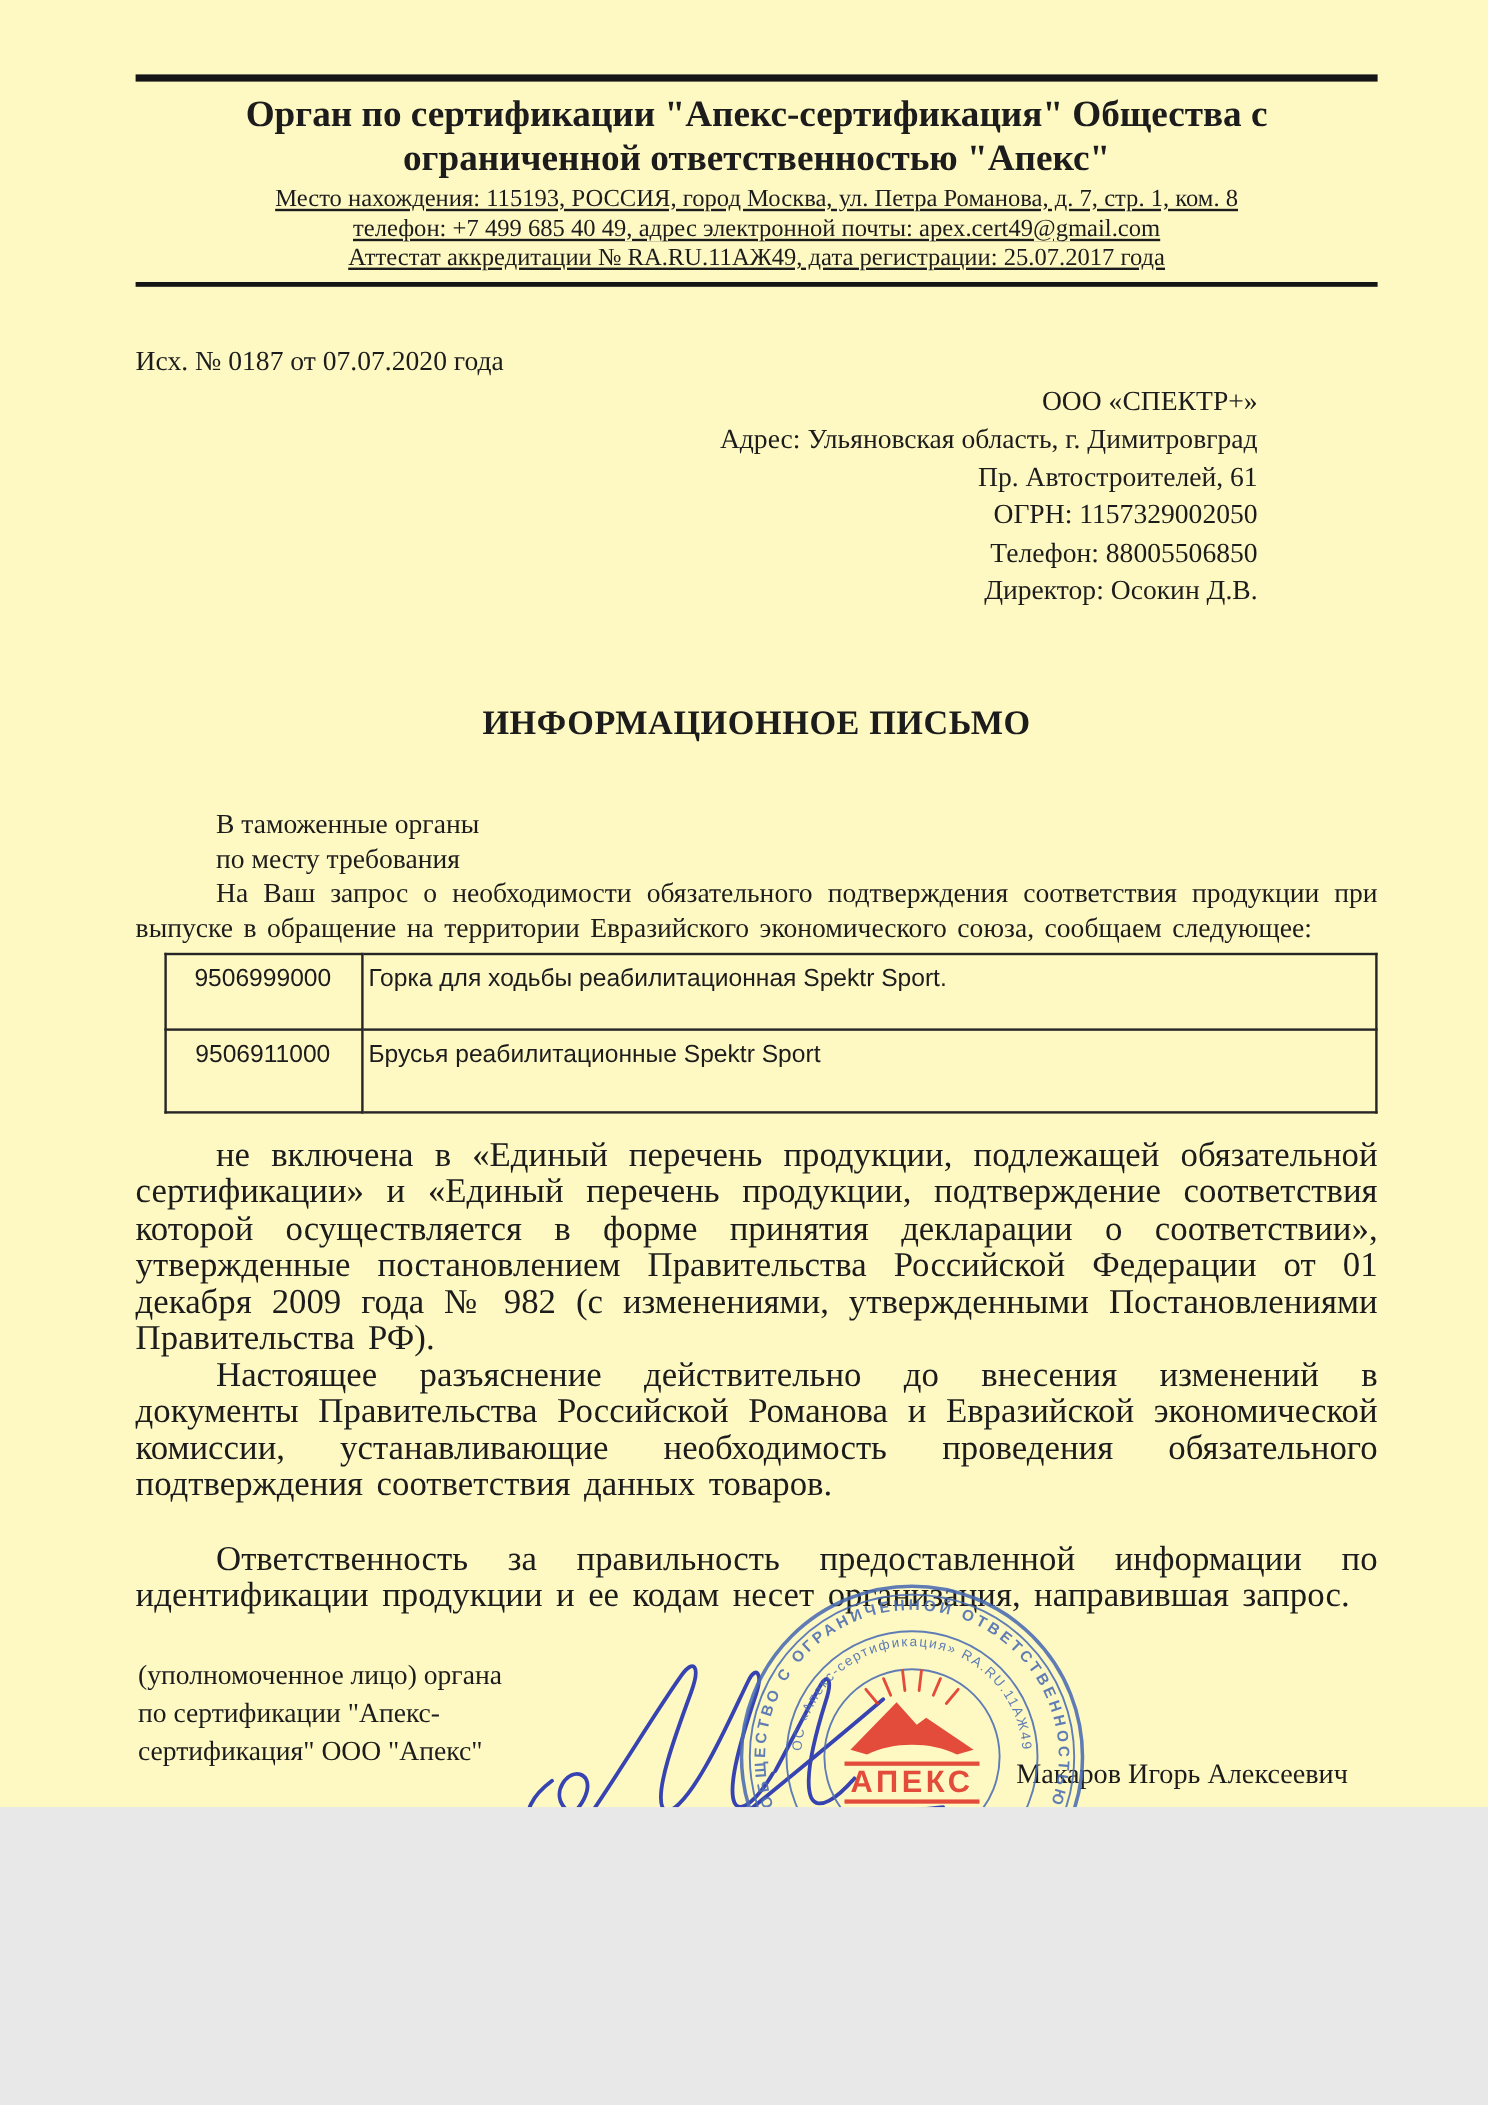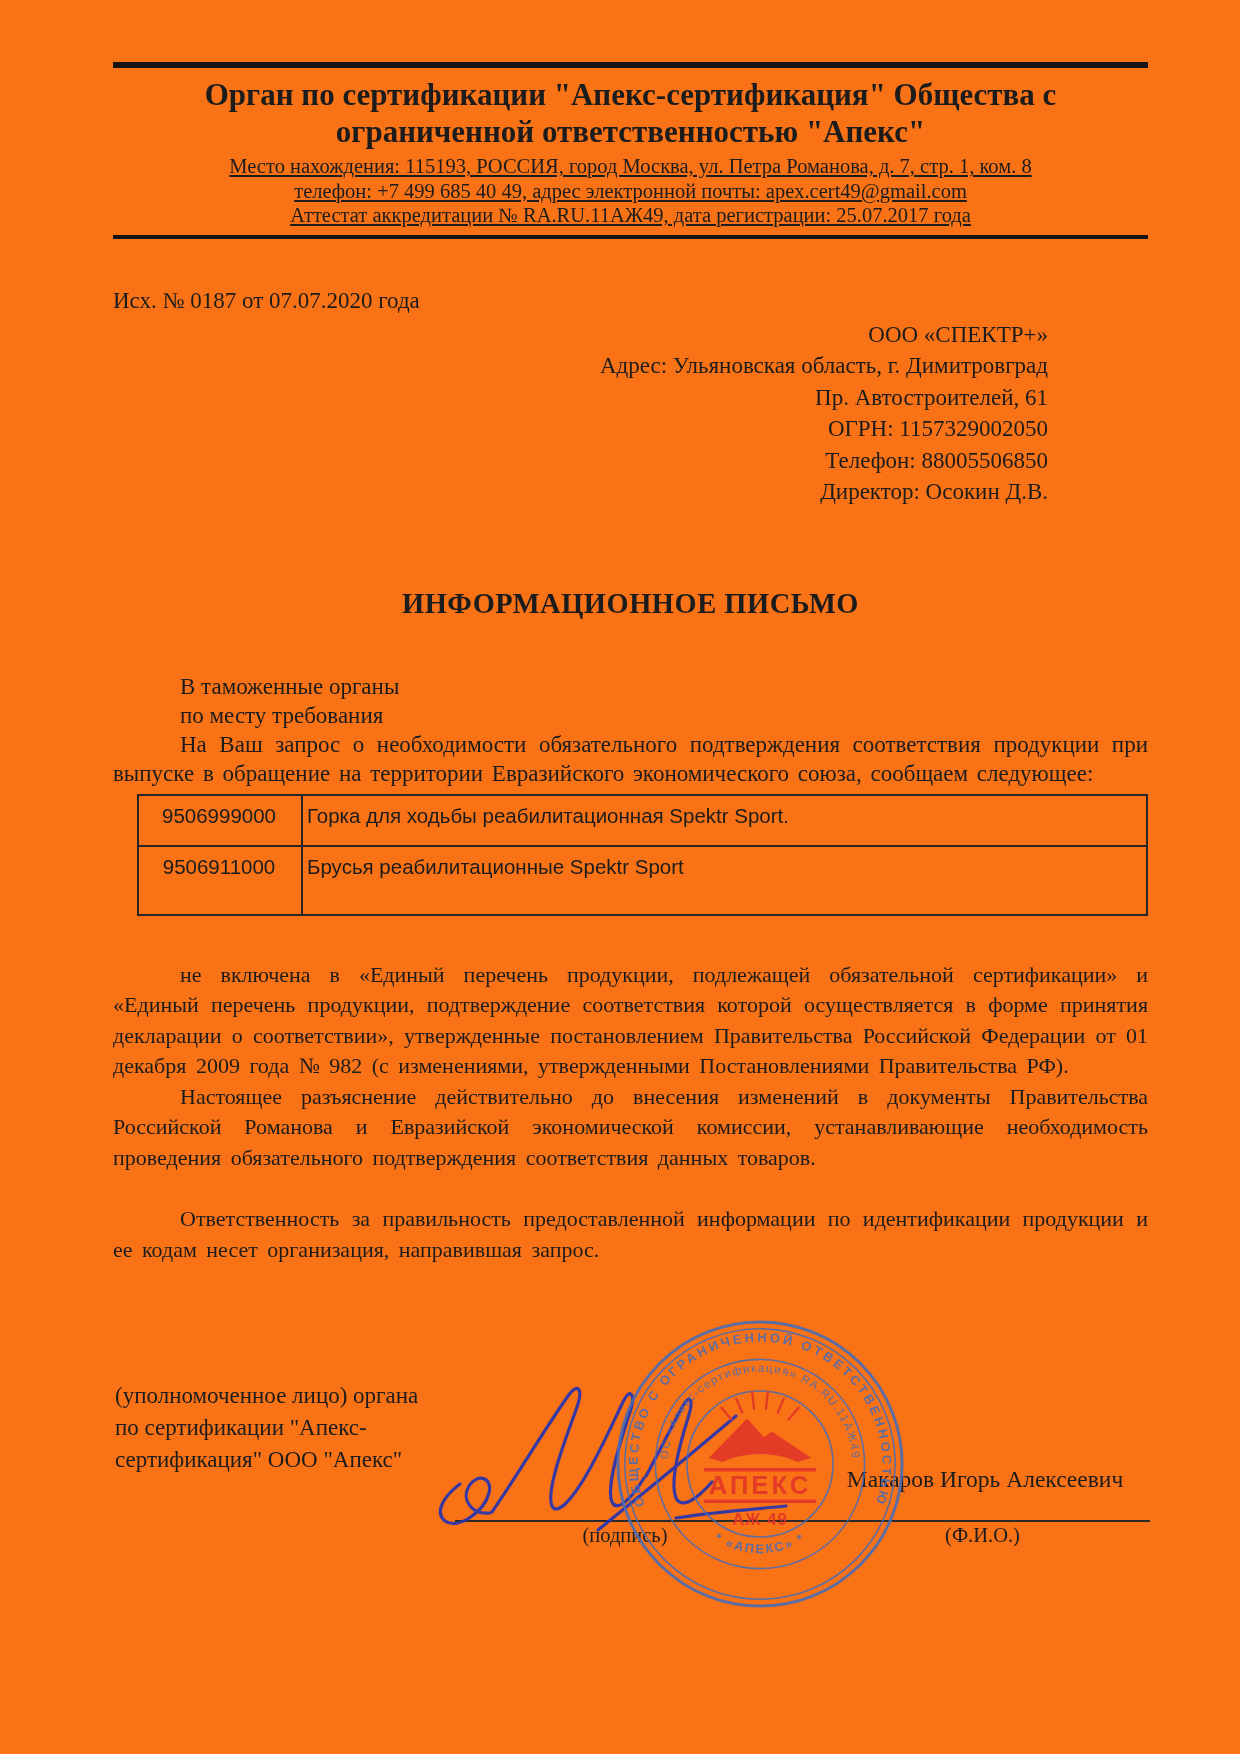--- a/index.html
+++ b/index.html
@@ -1,20 +1,20 @@
 <!DOCTYPE html>
 <html lang="ru"><head>
 <meta charset="utf-8">
 <style>
   html,body{margin:0;padding:0;background:#e8e8e8;}
   .page{
     position:relative;
-    width:1240px;height:1754px;
+    width:1240px;height:1506px;
     margin:0 auto;
-    background:#f97316;
+    background:#fef9c3;
     font-family:"Liberation Serif", serif;
     color:#1c1c1c;
     overflow:hidden;
   }
   .content{margin:0 92px 0 113px;}
   .rule{background:#151515;}
   .rule-top{margin-top:62px;height:6px;}
   .rule-bottom{margin-top:7px;height:4px;}
   .lh-title{
     margin:8px 0 4px 0;
@@ -35,23 +35,23 @@
     font-family:"Liberation Sans", sans-serif;
     font-size:20.5px;line-height:38px;
   }
   table.codes td{
     border:2px solid #262626;
     vertical-align:top;
     padding:1px 6px 14px 4px;
   }
   td.col-code{width:152px;}
   td.code-val{text-align:center;padding-bottom:22px;}
-  tr.prod-row-1 td{padding-bottom:10px;}
+  tr.prod-row-1 td{padding-bottom:22px;}
   tr.prod-row-2 td{padding-bottom:28px;}
-  .paras{margin-top:44px;font-size:22px;line-height:30.5px;}
+  .paras{margin-top:20px;font-size:29px;line-height:30.5px;}
   .paras p{margin:0;text-align:justify;text-indent:67px;word-spacing:4px;}
   .paras p.gap{margin-top:31px;}
   .sig-left{position:absolute;left:115px;top:1380px;width:380px;font-size:23px;line-height:32px;}
   .sig-line{position:absolute;left:455px;top:1520px;width:400px;border-top:2px solid #2a2a2a;}
   .sig-caption{position:absolute;left:470px;top:1524px;width:310px;text-align:center;font-size:20.5px;}
   .fio-name{position:absolute;left:800px;top:1466px;width:370px;text-align:center;font-size:23.5px;}
   .fio-line{position:absolute;left:815px;top:1520px;width:335px;border-top:2px solid #2a2a2a;}
   .fio-caption{position:absolute;left:815px;top:1524px;width:335px;text-align:center;font-size:20.5px;}
   .signature-svg{position:absolute;left:430px;top:1366px;}
   .stamp-svg{position:absolute;left:612px;top:1316px;opacity:.88;}

